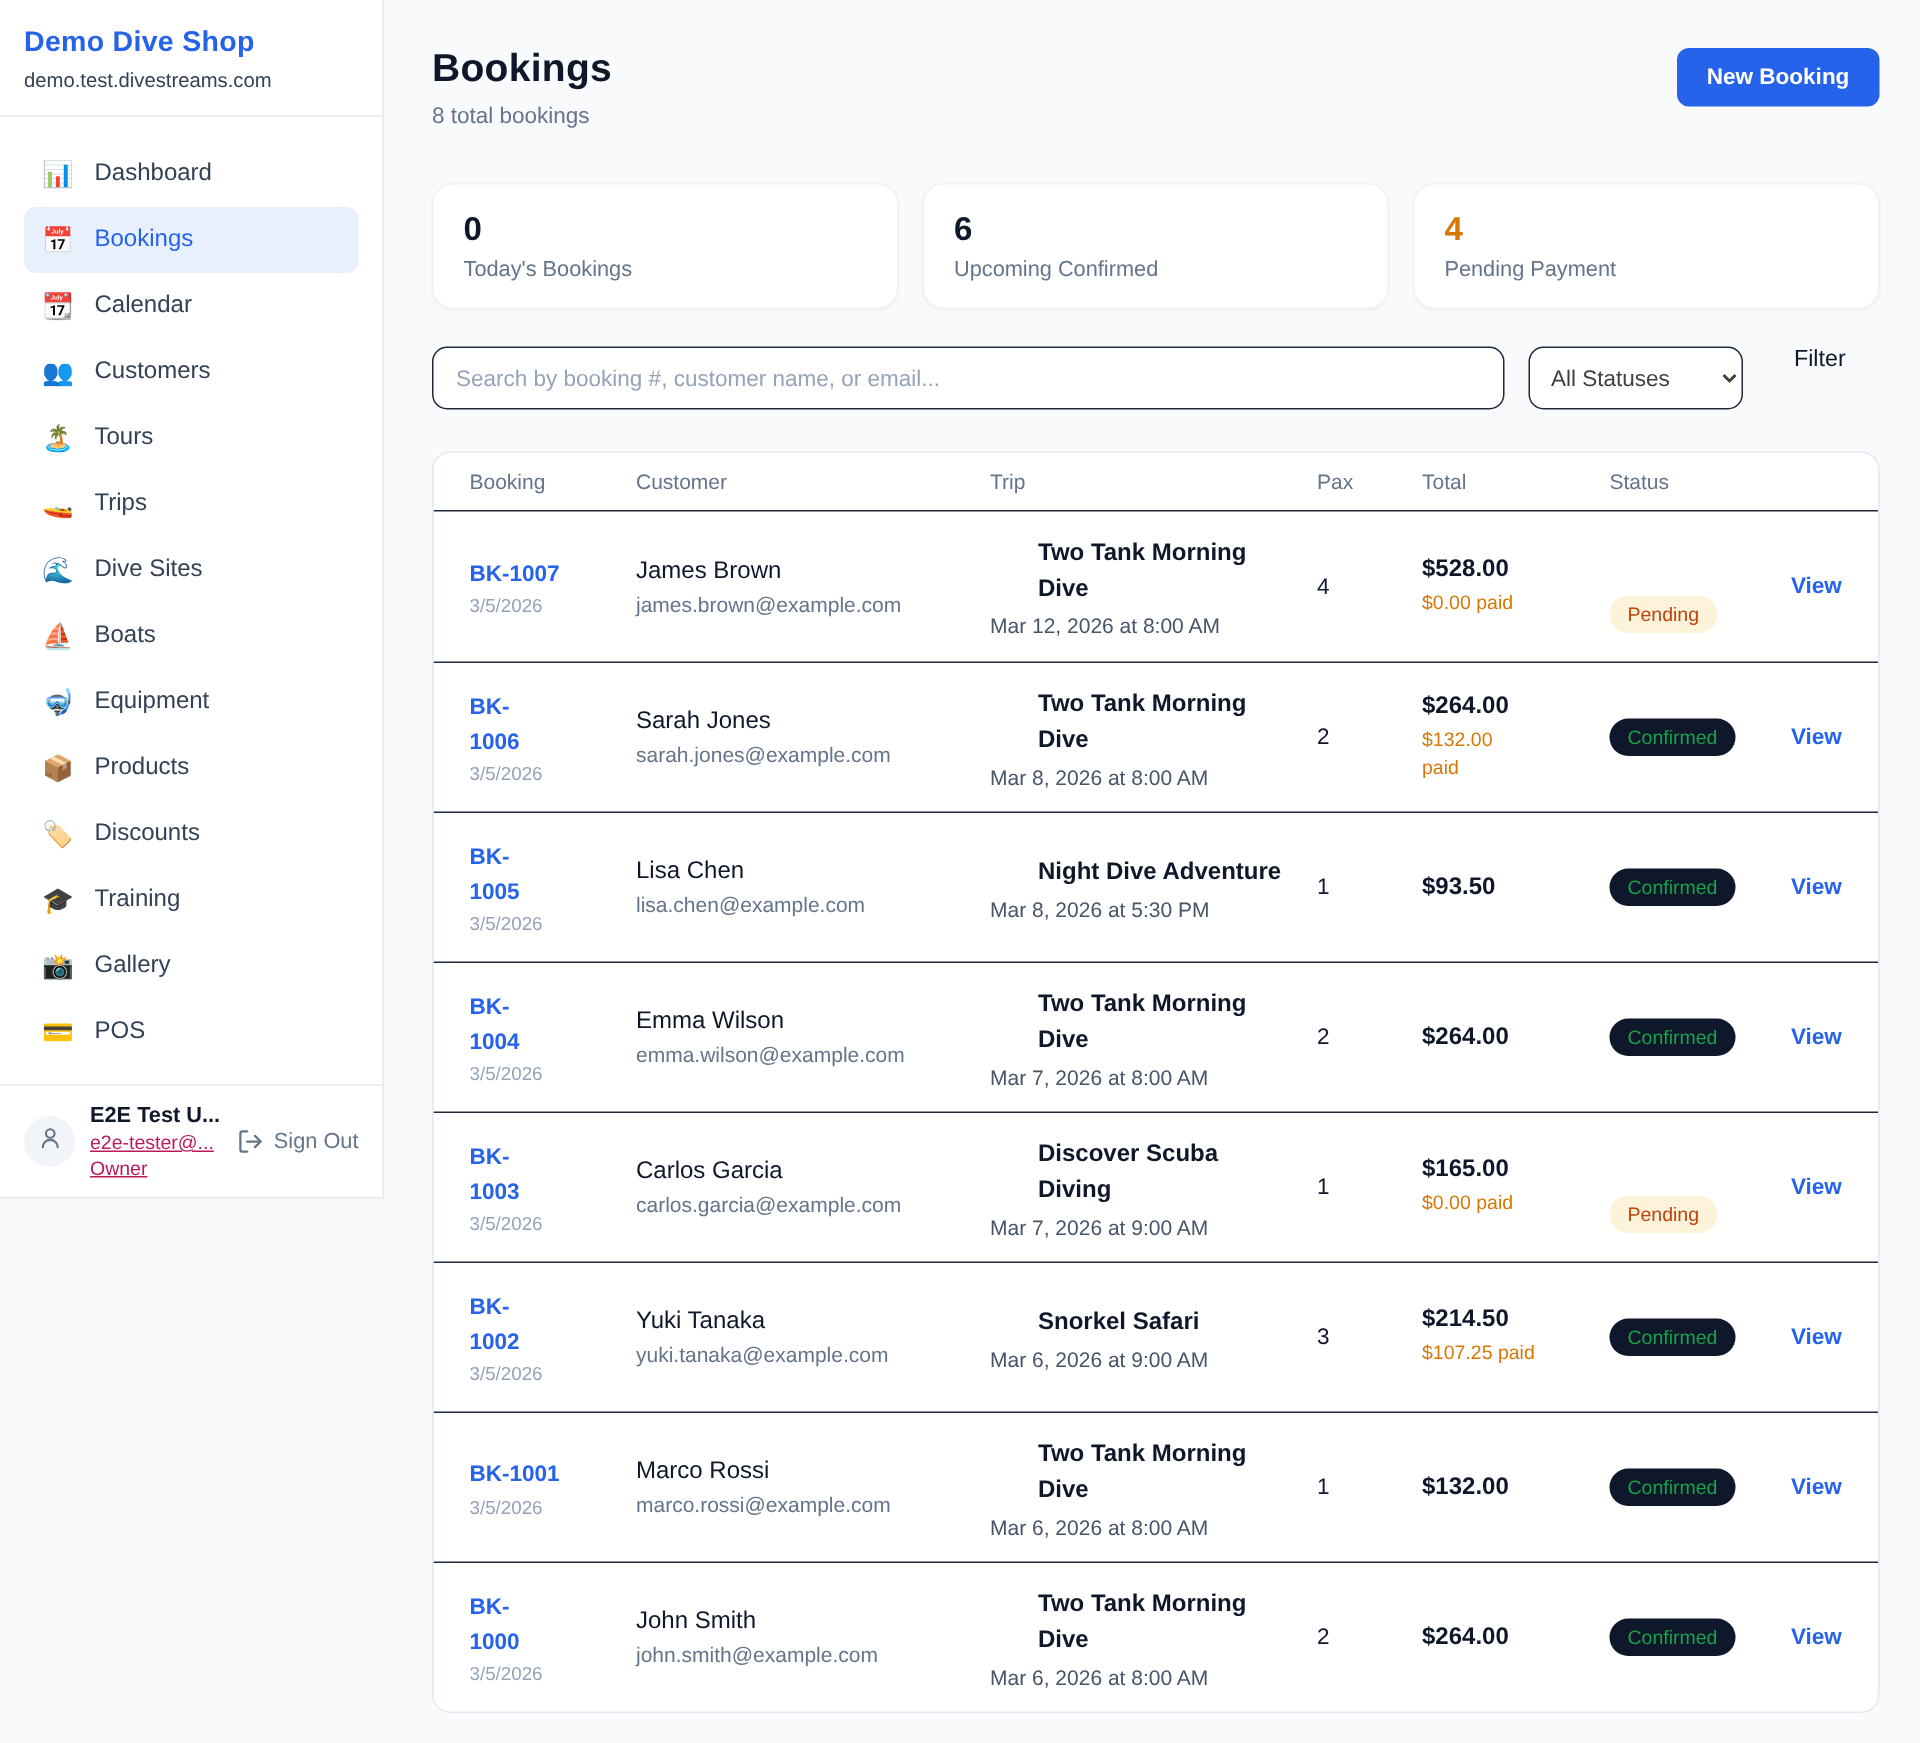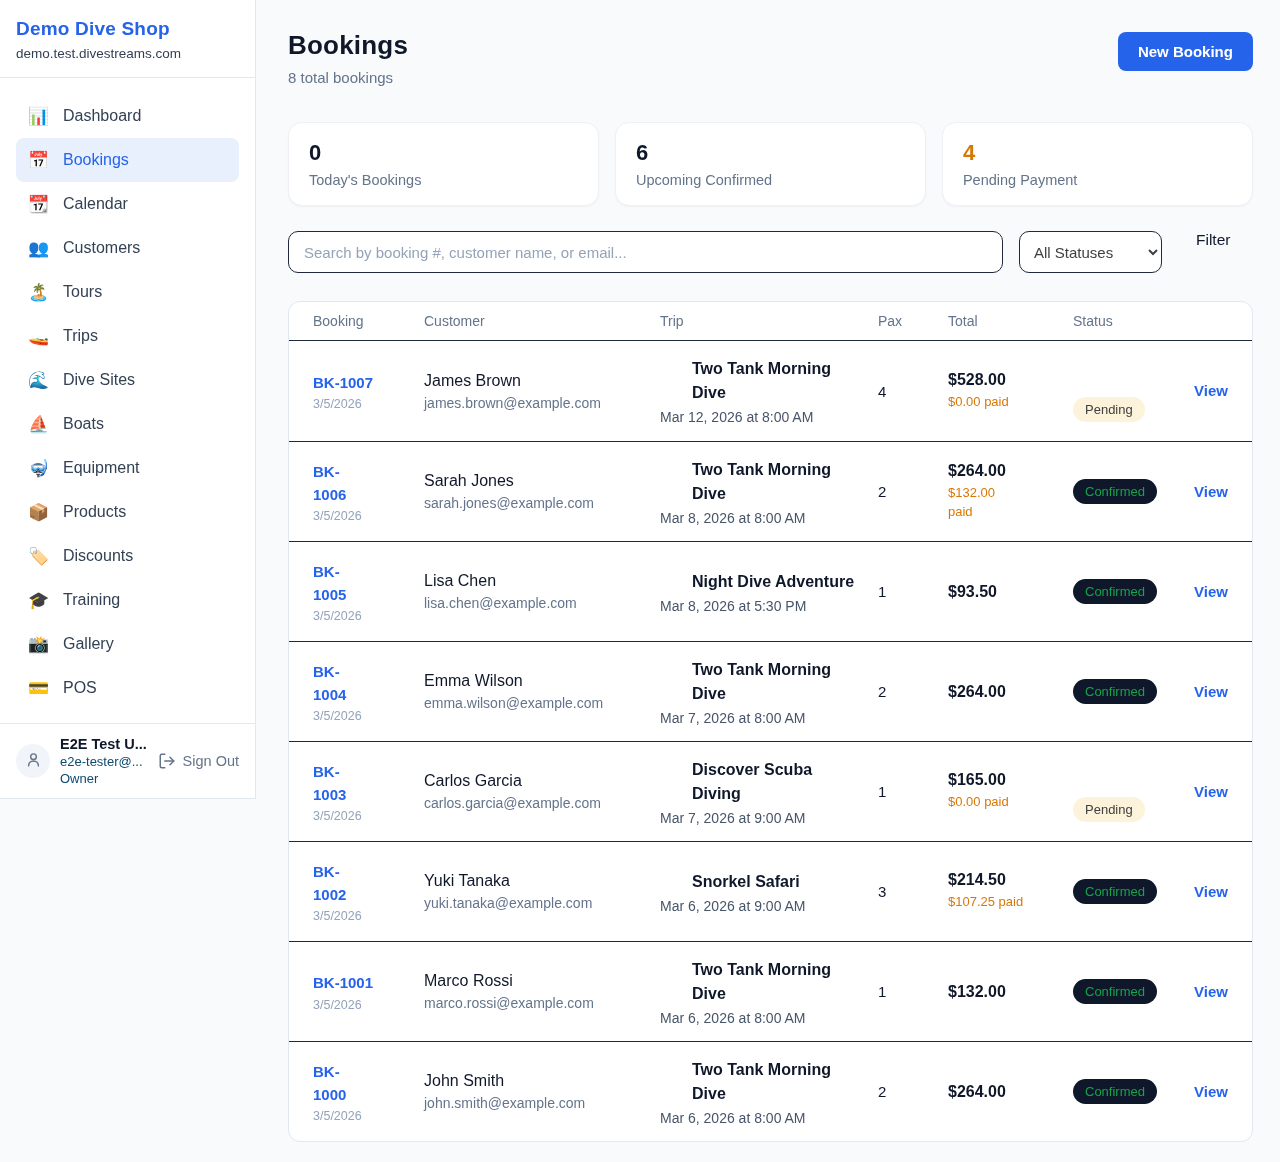--- a/index.html
+++ b/index.html
@@ -35,21 +35,21 @@
     border-top: 1px solid #e2e8f0;
     padding: 12px 16px;
     display: flex; align-items: center; gap: 10px;
   }
   .avatar {
     width: 34px; height: 34px; min-width: 34px; border-radius: 50%;
     background: #f1f5f9; display: flex; align-items: center; justify-content: center;
   }
   .user-info { flex: 1; min-width: 0; }
   .user-name { font-size: 14.5px; font-weight: bold; color: #0f172a; white-space: nowrap; }
-  .user-email, .user-role { font-size: 13px; color: #0c4a6e; margin-top: 2px; white-space: nowrap; }
+  .user-email, .user-role { font-size: 13px; color: #be185d; margin-top: 2px; white-space: nowrap; text-decoration: underline; }
   .signout-btn {
     display: flex; align-items: center; gap: 7px;
     background: none; border: none; cursor: pointer;
     color: #64748b; font-size: 14.5px; font-family: inherit; white-space: nowrap;
   }
 
   
   .main { flex: 1; padding: 30px 32px 32px 32px; }
   .page-header { display: flex; justify-content: space-between; align-items: flex-start; }
   .page-title { font-size: 26px; font-weight: bold; color: #0f172a; letter-spacing: .2px; }
@@ -118,21 +118,21 @@
   .cust-name { font-size: 16px; color: #0f172a; }
   .cust-email { margin-top: 5px; font-size: 14px; color: #64748b; }
   .trip-name { font-size: 16px; font-weight: 600; color: #0f172a; white-space: pre-line; line-height: 1.5; margin-left: 32px; }
   .trip-time { margin-top: 4px; font-size: 14px; color: #475569; }
   .pax-val { font-size: 15px; color: #0f172a; }
   .total-val { font-size: 16px; font-weight: bold; color: #0f172a; }
   .total-paid { margin-top: 4px; font-size: 13px; color: #d97706; white-space: pre-line; line-height: 1.45; }
   .badge {
     display: inline-block; font-size: 13px; padding: 5px 12px; border-radius: 999px;
   }
-  .badge-pending { background: #fdf3da; color: #404040; margin-top: 36px; }
+  .badge-pending { background: #fdf3da; color: #c2410c; margin-top: 36px; }
   .badge-confirmed { background: #0f172a; color: #16a34a; }
   .view-link { color: #2563eb; font-weight: 600; font-size: 15px; text-decoration: none; }
 </style>
 </head>
 <body>
 
 <div class="app">
 
   <aside class="sidebar">
     <div class="brand">

